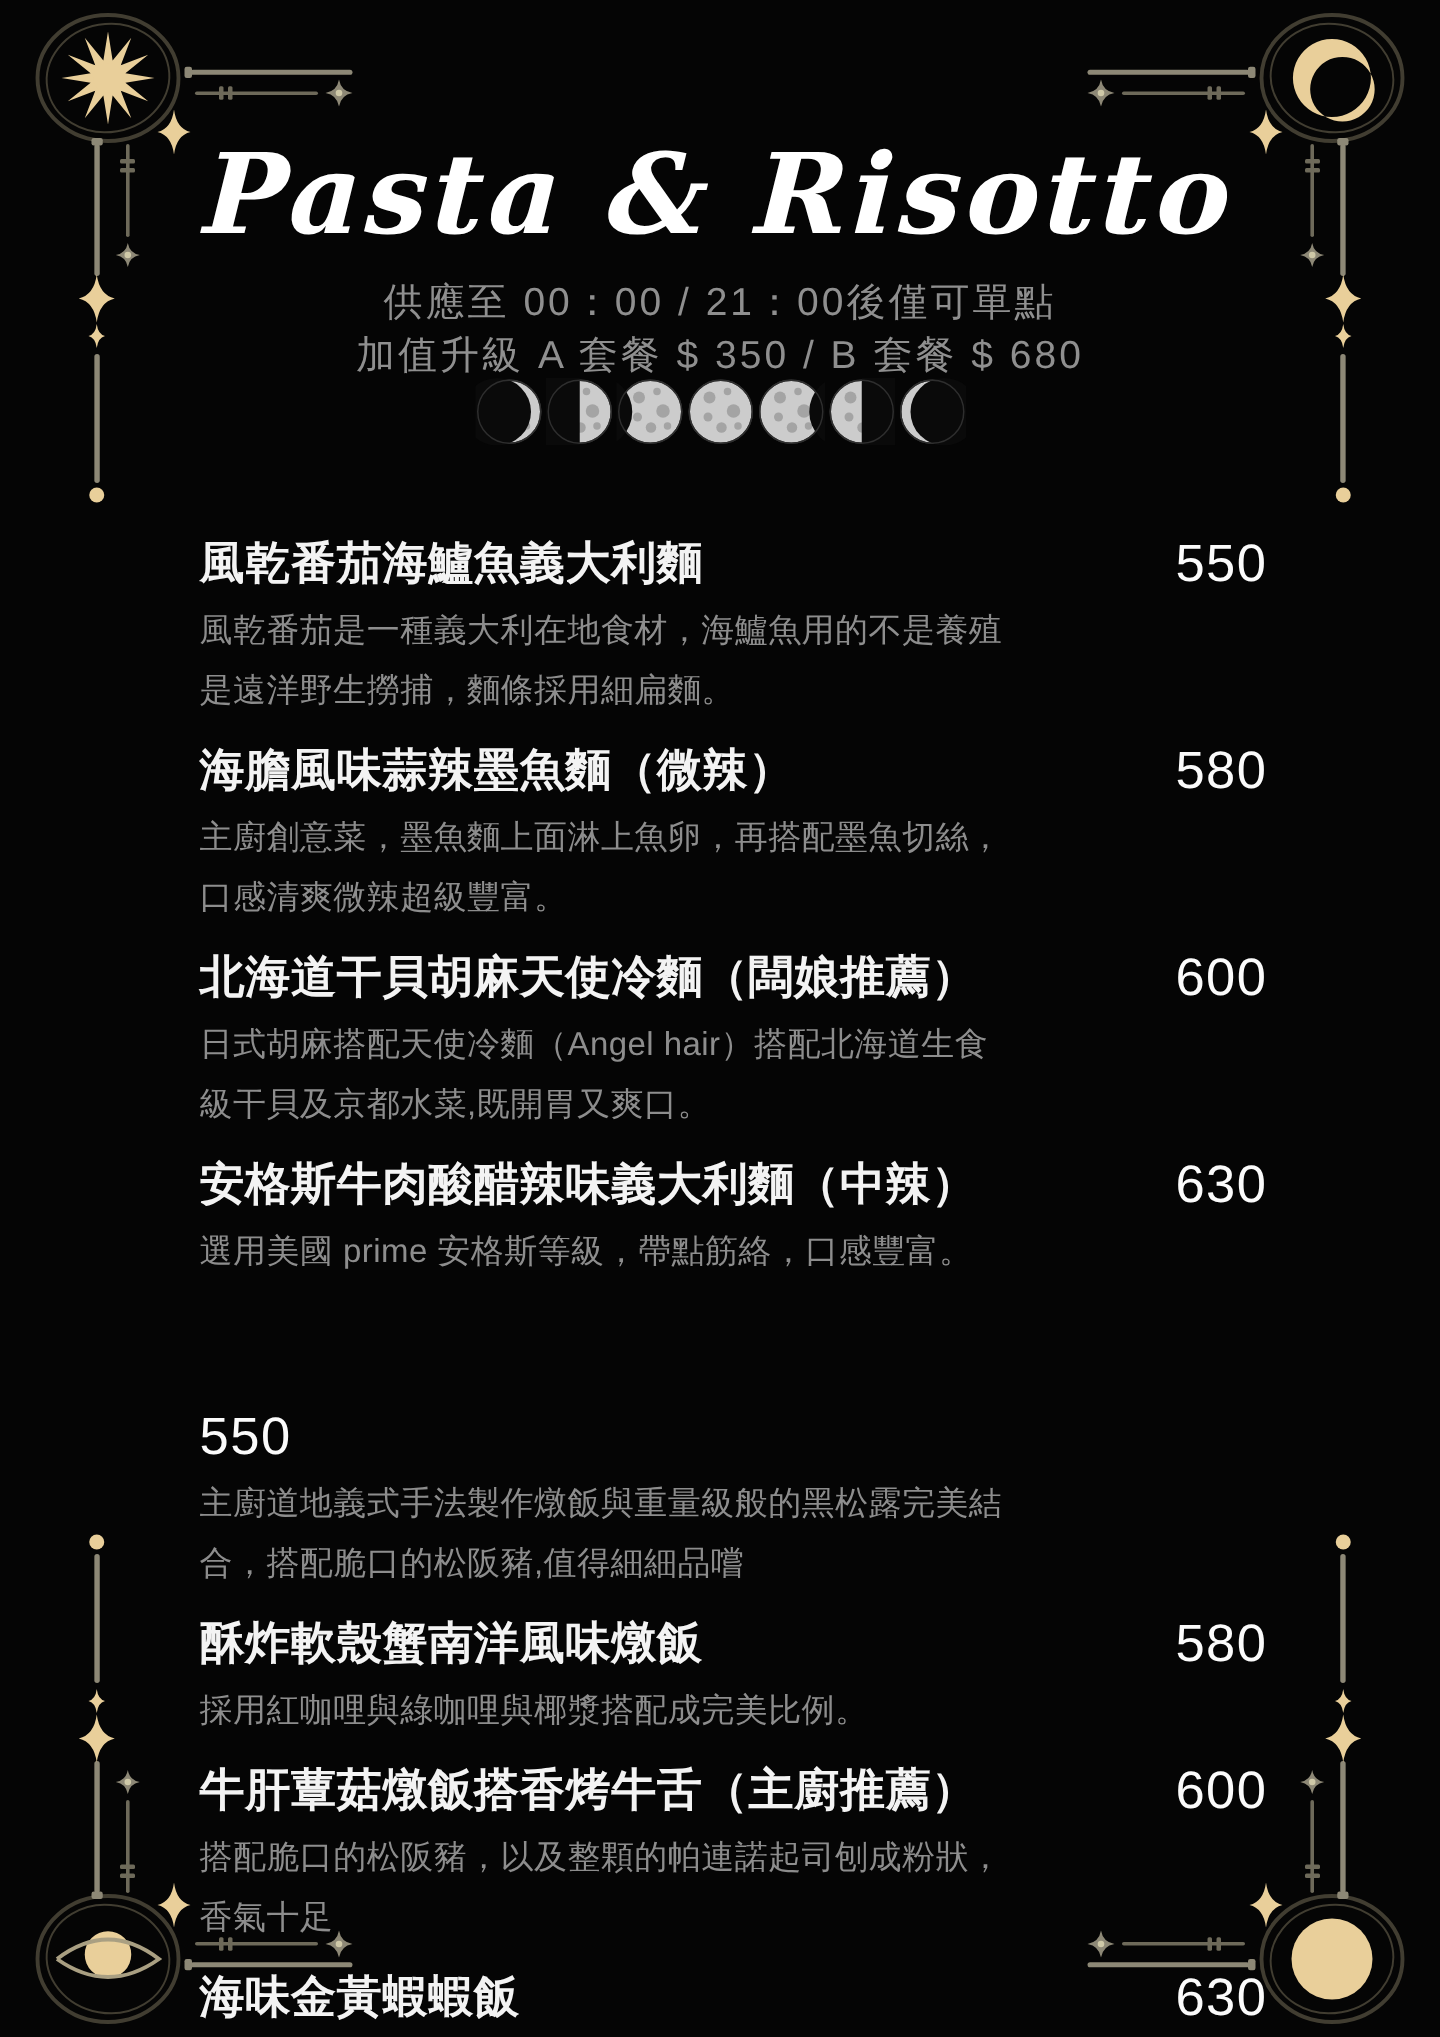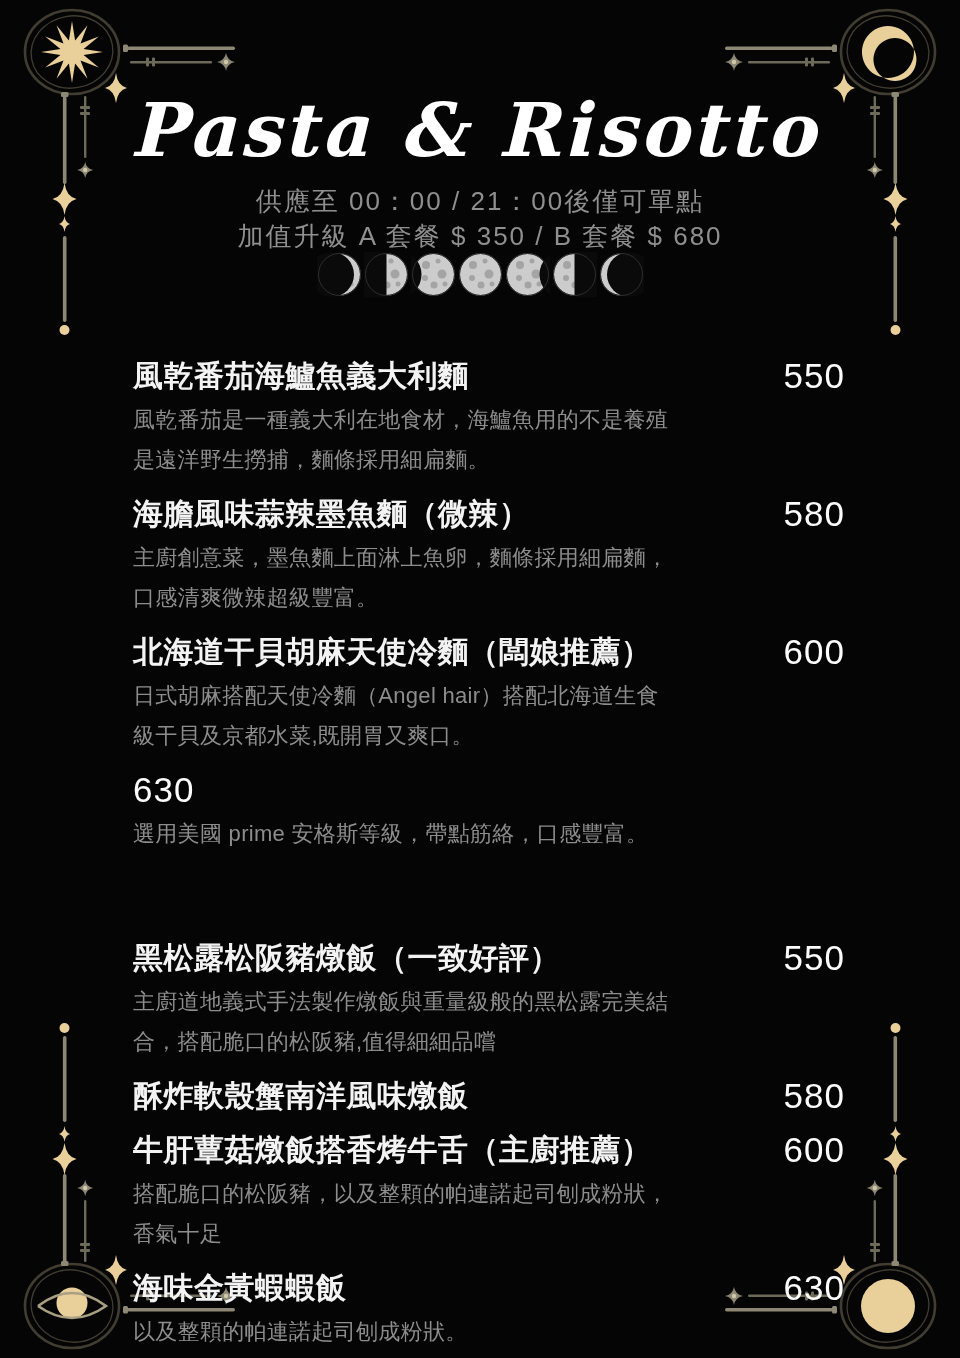--- a/index.html
+++ b/index.html
@@ -271,50 +271,51 @@
             <div class="item-name">風乾番茄海鱸魚義大利麵</div>
             <div class="item-price">550</div>
           </div>
           <div class="item-desc">風乾番茄是一種義大利在地食材，海鱸魚用的不是養殖是遠洋野生撈捕，麵條採用細扁麵。</div>
         </div>
         <div class="menu-item">
           <div class="item-row">
             <div class="item-name">海膽風味蒜辣墨魚麵（微辣）</div>
             <div class="item-price">580</div>
           </div>
-          <div class="item-desc">主廚創意菜，墨魚麵上面淋上魚卵，麵條採用細扁麵，口感清爽微辣超級豐富。</div>
+          <div class="item-desc">主廚創意菜，墨魚麵上面淋上魚卵，再搭配墨魚切絲，口感清爽微辣超級豐富。</div>
         </div>
         <div class="menu-item">
           <div class="item-row">
             <div class="item-name">北海道干貝胡麻天使冷麵（闆娘推薦）</div>
             <div class="item-price">600</div>
           </div>
           <div class="item-desc">日式胡麻搭配天使冷麵（Angel hair）搭配北海道生食級干貝及京都水菜,既開胃又爽口。</div>
         </div>
         <div class="menu-item">
           <div class="item-row">
+            <div class="item-name">安格斯牛肉酸醋辣味義大利麵（中辣）</div>
             <div class="item-price">630</div>
           </div>
           <div class="item-desc">選用美國 prime 安格斯等級，帶點筋絡，口感豐富。</div>
         </div>
       </div>
       <div class="section-gap"></div>
       <div>
         <div class="menu-item">
           <div class="item-row">
-            <div class="item-name">黑松露松阪豬燉飯（一致好評）</div>
             <div class="item-price">550</div>
           </div>
           <div class="item-desc">主廚道地義式手法製作燉飯與重量級般的黑松露完美結合，搭配脆口的松阪豬,值得細細品嚐</div>
         </div>
         <div class="menu-item">
           <div class="item-row">
             <div class="item-name">酥炸軟殼蟹南洋風味燉飯</div>
             <div class="item-price">580</div>
           </div>
+          <div class="item-desc">採用紅咖哩與綠咖哩與椰漿搭配成完美比例。</div>
         </div>
         <div class="menu-item">
           <div class="item-row">
             <div class="item-name">牛肝蕈菇燉飯搭香烤牛舌（主廚推薦）</div>
             <div class="item-price">600</div>
           </div>
           <div class="item-desc">搭配脆口的松阪豬，以及整顆的帕連諾起司刨成粉狀，香氣十足</div>
         </div>
         <div class="menu-item">
           <div class="item-row">

